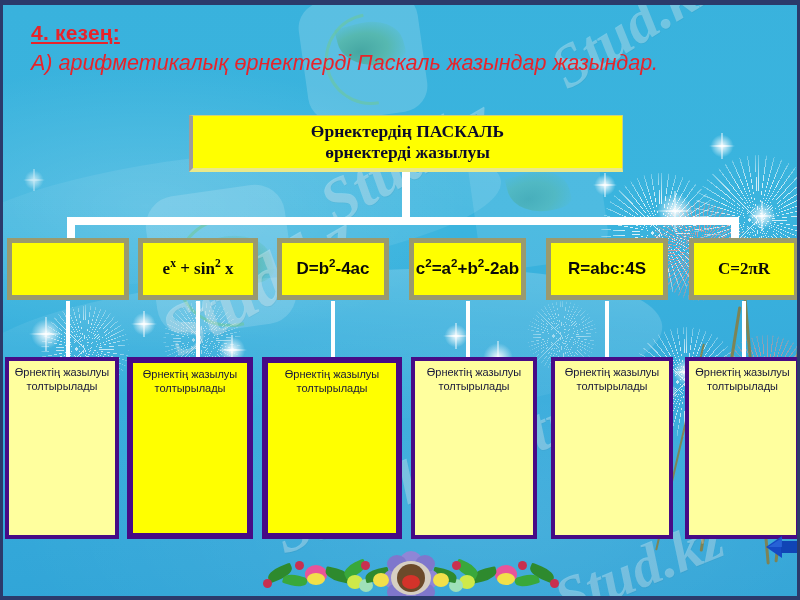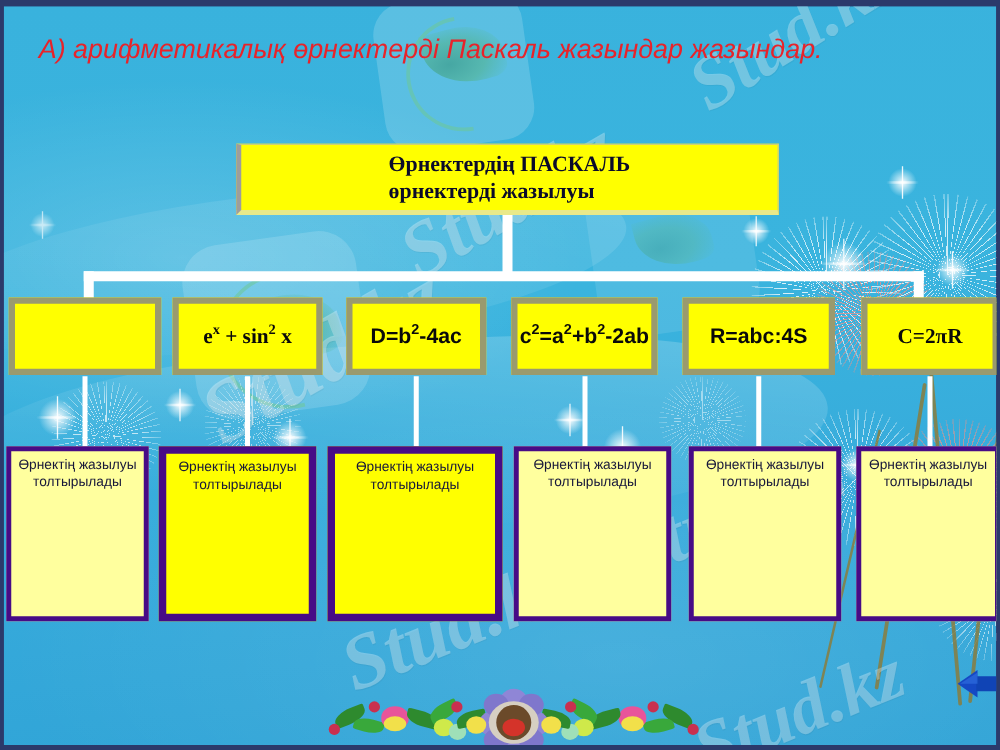--- a/index.html
+++ b/index.html
@@ -113,38 +113,38 @@
   
   .title-box{
     position:absolute;left:186px;top:110px;width:434px;height:57px;
     background:#ffff00;
     border-left:4px solid #9d9d9d;
     border-top:1px solid #cfcf77;
     border-right:1px solid #cfcf77;
     border-bottom:4px solid #e9e98a;
     box-sizing:border-box;
     display:flex;align-items:center;justify-content:center;
-    text-align:left;
+    text-align:center;
     font-family:"Liberation Serif", serif;font-weight:bold;
     font-size:17.5px;color:#0b0b2a;line-height:1.2;
   }
   .fbox{
     position:absolute;top:233px;height:62px;
     background:#ffff00;
     border:5px solid #9a9a6e;
     box-sizing:border-box;
     display:flex;align-items:center;justify-content:center;
     text-align:center;color:#0a0a0a;line-height:1.15;
     padding:12px 3px;
   }
   .fbox sup{font-size:.68em;vertical-align:super;line-height:0;}
   .f-serif{font-family:"Liberation Serif", serif;font-weight:bold;}
   .f-sans{font-family:"Liberation Sans", sans-serif;font-weight:bold;}
   .bbox{
-    position:absolute;top:352px;height:140px;
+    position:absolute;top:352px;height:182px;
     border:4px solid #470b86;
     box-sizing:border-box;
     background:#ffff9e;
     padding-top:5px;
     text-align:center;
     font-size:11px;color:#17173a;line-height:1.25;
   }
   .bbox.bright{background:#ffff00;border-width:6px;}
   
   .orn{position:absolute;left:258px;top:548px;width:300px;height:48px;}
@@ -201,20 +201,21 @@
   <div id="wm-host">
       <div class="wm" style="left: 540px; top: -14px; font-size: 60px; transform: rotate(-32deg);">Stud.kz</div>
       <div class="wm" style="left: 310px; top: 120px; font-size: 62px; transform: rotate(-30deg);">Stud.kz</div>
       <div class="wm" style="left: 150px; top: 240px; font-size: 70px; transform: rotate(-30deg);">Stud.kz</div>
       <div class="wm" style="left: 258px; top: 415px; font-size: 62px; transform: rotate(-22deg);">Stud.kz - Stud.kz</div>
       <div class="wm" style="left: 548px; top: 530px; font-size: 58px; transform: rotate(-22deg);">Stud.kz</div>
       <div class="wm" style="left: 688px; top: 350px; font-size: 56px; transform: rotate(-30deg);">Stud.kz</div>
     </div>
 
   <div class="hdr">
+    <div class="l1">4. кезең:</div>
     <div class="l2">А) арифметикалық өрнектерді Паскаль жазындар жазындар.</div>
   </div>
 
   <div class="conn" style="left:399px;top:167px;width:8px;height:49px;"></div>
   <div class="conn" style="left:64px;top:212px;width:672px;height:8px;"></div>
   <div class="conn" style="left:64px;top:212px;width:8px;height:22px;"></div>
   <div class="conn" style="left:728px;top:212px;width:8px;height:22px;"></div>
 
   <div id="drop-host">
       <div class="conn" style="left: 63px; top: 296px; width: 4px; height: 58px;"></div>

